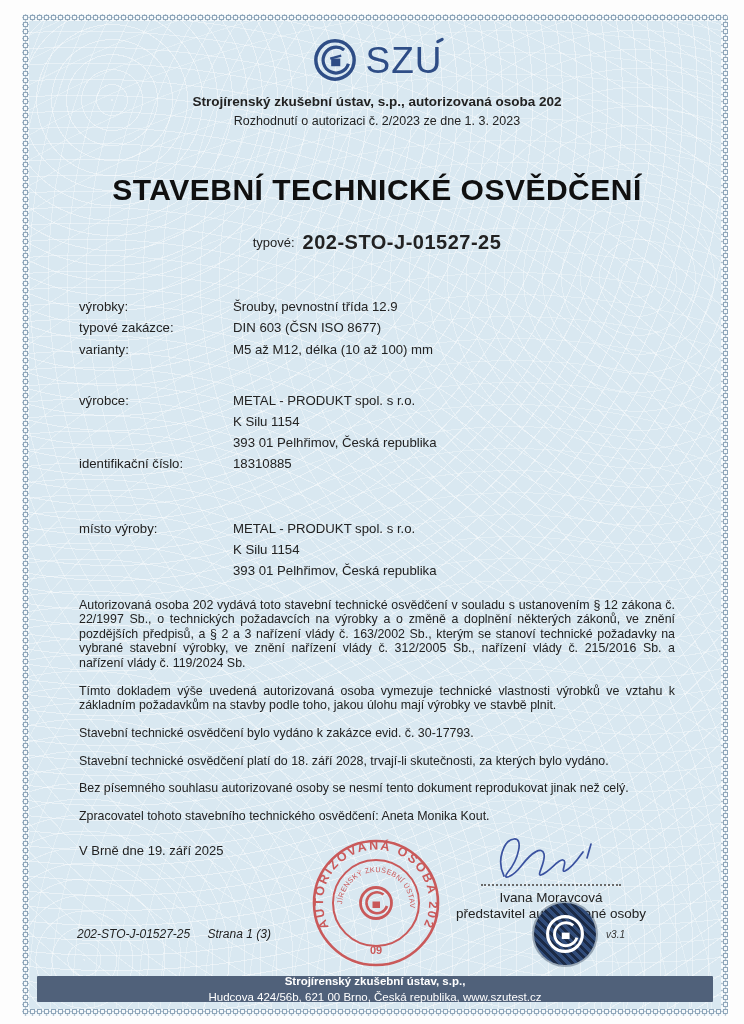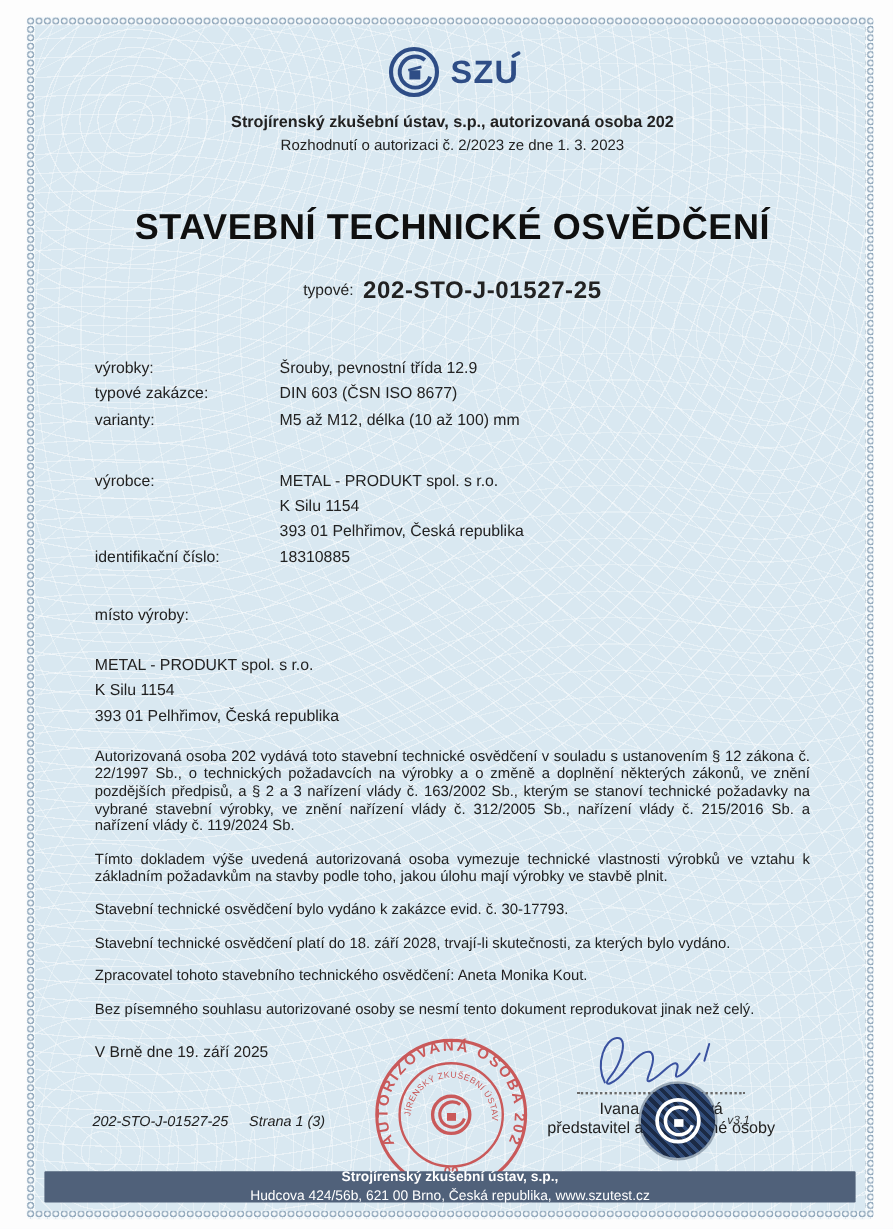--- a/index.html
+++ b/index.html
@@ -29,39 +29,39 @@
     background-image:
       repeating-radial-gradient(circle at 12% 8%, rgba(255,255,255,.45) 0 1px, rgba(255,255,255,0) 1px 15px),
       repeating-radial-gradient(circle at 88% 26%, rgba(255,255,255,.35) 0 1px, rgba(255,255,255,0) 1px 19px),
       repeating-radial-gradient(circle at 8% 95%, rgba(255,255,255,.4) 0 1px, rgba(255,255,255,0) 1px 16px),
       repeating-radial-gradient(circle at 70% 99%, rgba(255,255,255,.3) 0 1px, rgba(255,255,255,0) 1px 22px);
   }
   .content{position:relative;height:100%;padding:10px 46px 0 50px;}
 
   
   .logo-row{display:flex;justify-content:center;align-items:center;gap:8px;margin-top:6px;}
-  .logo-text{position:relative;font-size:27px;font-weight:bold;letter-spacing:1px;color:var(--accent-blue);line-height:1;}
+  .logo-text{position:relative;font-size:37px;font-weight:normal;letter-spacing:1px;color:var(--accent-blue);line-height:1;}
   .logo-text::after{content:"";position:absolute;right:-1px;top:-3px;width:8px;height:3px;
     background:var(--accent-blue);transform:rotate(-28deg);border-radius:2px;}
   .org-header{text-align:center;margin-top:10px;line-height:1.32;}
   .org-header .b{font-size:13.5px;font-weight:bold;}
   .org-header .r{font-size:12.5px;margin-top:2px;}
 
   .doc-title{text-align:center;margin-top:44px;font-size:30px;font-weight:bold;letter-spacing:.5px;color:#101010;}
   .doc-number{text-align:center;margin-top:24px;}
   .doc-number .lbl{font-size:13px;margin-right:8px;vertical-align:2px;}
   .doc-number .val{font-size:20px;font-weight:bold;letter-spacing:.5px;}
 
   
   .fields{margin-top:42px;font-size:13.2px;line-height:1.6;}
   .frow{display:flex;gap:20px;}
   .frow .lbl{width:134px;flex:none;}
   .frow .val{flex:1;}
   .block-gap1{margin-top:30px;}
-  .block-gap2{margin-top:28px;flex-direction:column;}
+  .block-gap2{margin-top:44px;}
 
   
   .paras{margin-top:16px;font-size:12.4px;line-height:1.18;}
   .paras p{text-align:justify;margin-top:13px;}
   .paras p:first-child{margin-top:0;}
 
   .place-date{margin-top:20px;font-size:13px;}
 
   .sign-area{position:relative;height:104px;}
   .stamp{position:absolute;left:232px;top:-20px;width:130px;height:130px;opacity:.9;}
@@ -154,22 +154,22 @@
               <div>393 01 Pelhřimov, Česká republika</div>
             </span>
           </div>
         </div>
 
         <div class="paras">
           <p>Autorizovaná osoba 202 vydává toto stavební technické osvědčení v souladu s ustanovením § 12 zákona č. 22/1997 Sb., o technických požadavcích na výrobky a o změně a doplnění některých zákonů, ve znění pozdějších předpisů, a § 2 a 3 nařízení vlády č. 163/2002 Sb., kterým se stanoví technické požadavky na vybrané stavební výrobky, ve znění nařízení vlády č. 312/2005 Sb., nařízení vlády č. 215/2016 Sb. a nařízení vlády č. 119/2024 Sb.</p>
           <p>Tímto dokladem výše uvedená autorizovaná osoba vymezuje technické vlastnosti výrobků ve vztahu k základním požadavkům na stavby podle toho, jakou úlohu mají výrobky ve stavbě plnit.</p>
           <p>Stavební technické osvědčení bylo vydáno k zakázce evid. č. 30-17793.</p>
           <p>Stavební technické osvědčení platí do 18. září 2028, trvají-li skutečnosti, za kterých bylo vydáno.</p>
+          <p>Bez písemného souhlasu autorizované osoby se nesmí tento dokument reprodukovat jinak než celý.</p>
           <p>Zpracovatel tohoto stavebního technického osvědčení: Aneta Monika Kout.</p>
-          <p>Bez písemného souhlasu autorizované osoby se nesmí tento dokument reprodukovat jinak než celý.</p>
         </div>
 
         <div class="place-date">V Brně dne 19. září 2025</div>
 
         <div class="sign-area">
           <svg class="stamp" viewBox="0 0 130 130" aria-hidden="true">
             <defs>
               <path id="outerArc" d="M 17,87 A 53,53 0 1 1 113,87" fill="none"></path>
               <path id="innerArc" d="M 31,68 A 34,34 0 1 1 99,68" fill="none"></path>
             </defs>

